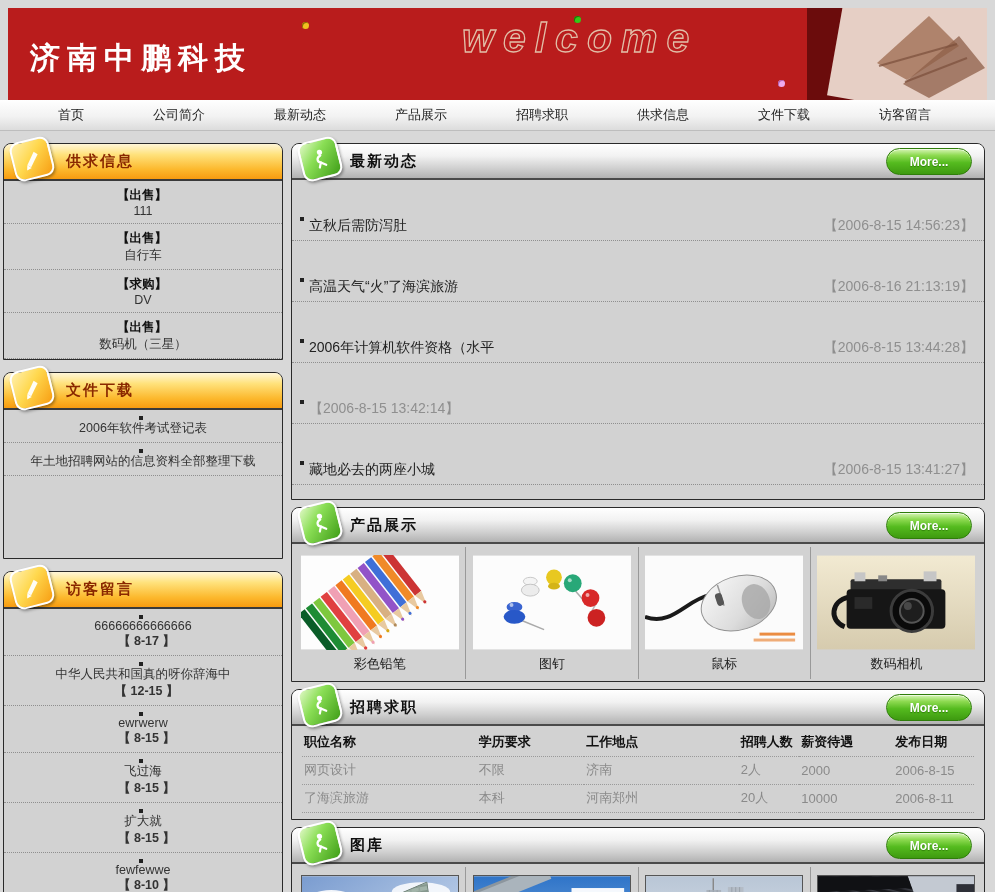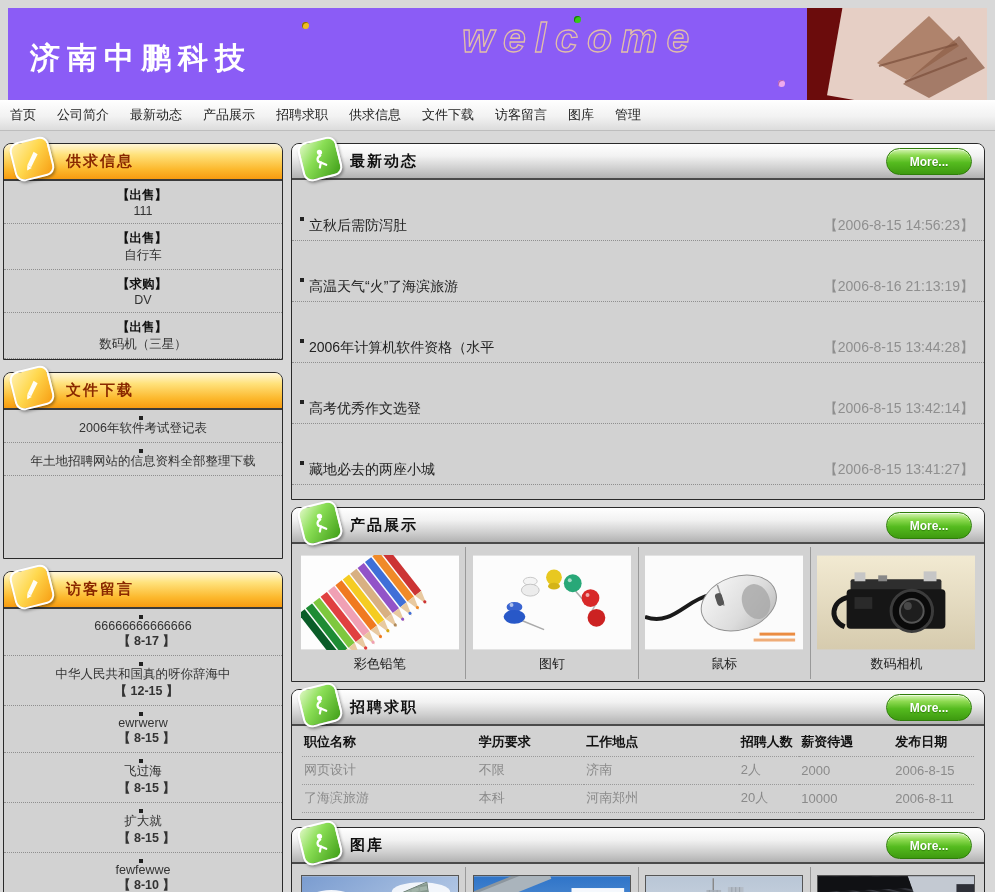--- a/index.html
+++ b/index.html
@@ -1,33 +1,33 @@
 <!DOCTYPE html>
 <html><head>
 <meta charset="utf-8">
 <style>
   * { margin:0; padding:0; box-sizing:border-box; }
   html,body { width:995px; }
   body { font-family:"Liberation Sans","DejaVu Sans",sans-serif; background:#d8d8d8; }
 
   .top-strip { height:8px; }
-  .header { position:relative; margin:0 8px; height:92px; background:#8b5cf6; overflow:hidden; }
+  .header { position:relative; margin:0 8px; height:92px; background:#b91c1c; overflow:hidden; }
   .site-title { position:absolute; left:22px; top:30px; color:#ffffff; font-family:"Liberation Serif","DejaVu Serif",serif;
                 font-size:30px; font-weight:bold; letter-spacing:7px; }
   .welcome-wrap { position:absolute; left:452px; top:4px; }
   .header-art { position:absolute; right:0; top:0; }
   .dot { position:absolute; border-radius:50%; }
   .dot-yellow { left:294px; top:14px; width:7px; height:7px; background:#f0c020; box-shadow:inset 1px 1px 0 #8a6a00; }
   .dot-green  { left:566px; top:8px;  width:7px; height:7px; background:#35c818; box-shadow:inset 1px 1px 0 #1a7a06; }
   .dot-pink   { left:770px; top:72px; width:7px; height:7px; background:#efaaee; box-shadow:inset 1px 1px 0 #b060b0; }
 
   .nav { height:31px; background:linear-gradient(180deg,#ffffff 0%,#f2f2f2 55%,#dcdcdc 100%);
          border-bottom:1px solid #bdbdbd; display:flex; align-items:center; gap:21px;
          padding-left:10px; font-size:13px; color:#222; }
-  .nav-item { cursor:pointer; white-space:nowrap; }
+  .nav-item { cursor:pointer; white-space:nowrap;margin-left:48px; }
 
   .main { display:flex; gap:8px; padding:12px 10px 2px 3px; align-items:flex-start; }
   .sidebar { width:280px; flex:none; }
   .content { flex:1; min-width:0; }
 
   .tile { position:absolute; left:8px; top:-5px; width:40px; height:40px; border-radius:9px; border:2px solid #fff;
           transform:rotate(-14deg); box-shadow:1px 2px 3px rgba(0,0,0,.35); display:flex; align-items:center; justify-content:center; z-index:2; }
   .tile-orange { background:linear-gradient(135deg,#fff0b0 0%,#ffd84e 45%,#f79d12 100%); }
   .tile-green  { background:linear-gradient(135deg,#e2f9c8 0%,#8ade55 40%,#3f9d17 100%); }
 
@@ -240,21 +240,20 @@
           <span class="news-text">高温天气“火”了海滨旅游</span>
           <span class="news-time">【2006-8-16 21:13:19】</span>
         </div>
         <div class="news-row">
           <span class="bullet"></span>
           <span class="news-text">2006年计算机软件资格（水平</span>
           <span class="news-time">【2006-8-15 13:44:28】</span>
         </div>
         <div class="news-row">
           <span class="bullet"></span>
-          <span class="news-text">高考优秀作文选登</span>
           <span class="news-time">【2006-8-15 13:42:14】</span>
         </div>
         <div class="news-row">
           <span class="bullet"></span>
           <span class="news-text">藏地必去的两座小城</span>
           <span class="news-time">【2006-8-15 13:41:27】</span>
         </div>
       </div>
     </div>
 

